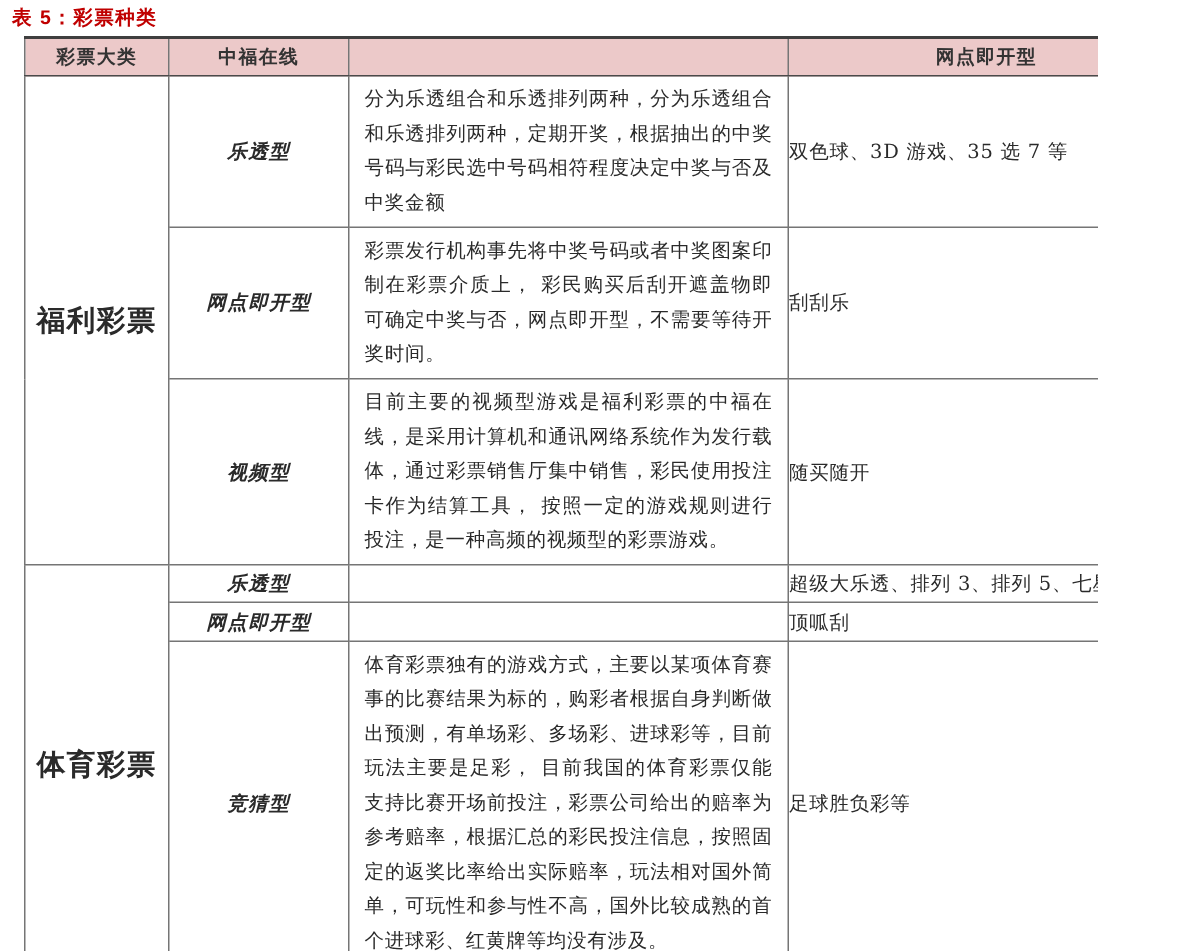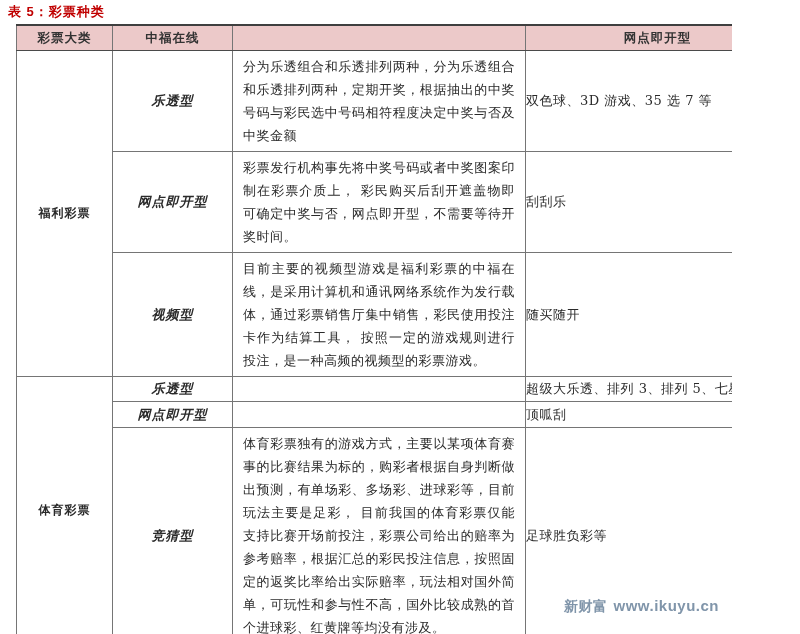--- a/index.html
+++ b/index.html
@@ -36,21 +36,21 @@
   thead th{
     background:var(--header-bg,#ecc9c9);
     height:24px;
     font-size:12.5px;font-weight:bold;color:#333;
     text-align:center;
     letter-spacing:1px;
     border-bottom:1px solid #4a4a4a;
     border-top:none;
   }
   td.cat{
-    font-size:12px;font-weight:bold;text-align:center;
+    font-size:19px;font-weight:bold;text-align:center;
     letter-spacing:1px;
   }
   td.type{
     font-size:13px;font-weight:bold;text-align:center;
     letter-spacing:1px;
     font-style:italic;
   }
   td.desc{
     font-size:13px;
     line-height:23px;
@@ -131,17 +131,14 @@
         <td class="games">顶呱刮</td>
       </tr>
       <tr class="r6">
         <td class="type">竞猜型</td>
         <td class="desc">体育彩票独有的游戏方式，主要以某项体育赛事的比赛结果为标的，购彩者根据自身判断做出预测，有单场彩、多场彩、进球彩等，目前玩法主要是足彩， 目前我国的体育彩票仅能支持比赛开场前投注，彩票公司给出的赔率为参考赔率，根据汇总的彩民投注信息，按照固定的返奖比率给出实际赔率，玩法相对国外简单，可玩性和参与性不高，国外比较成熟的首个进球彩、红黄牌等均没有涉及。</td>
         <td class="games">足球胜负彩等</td>
       </tr>
     </tbody>
   </table>
 
-  <div class="footer">
-    <span class="brand">新财富</span><span>www.ikuyu.cn</span>
-  </div>
 
 </div>
 
 </body></html>

